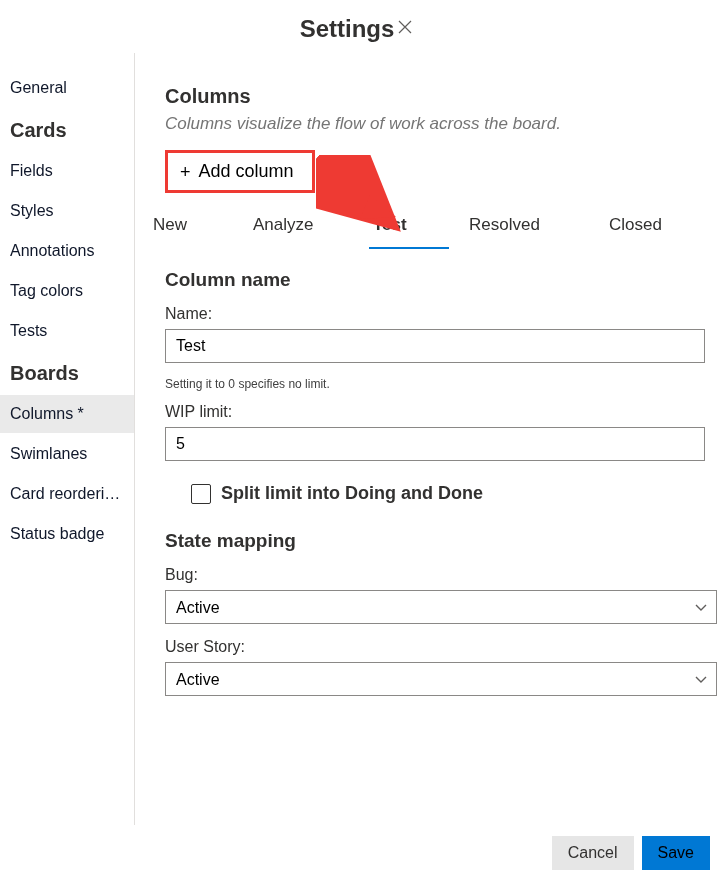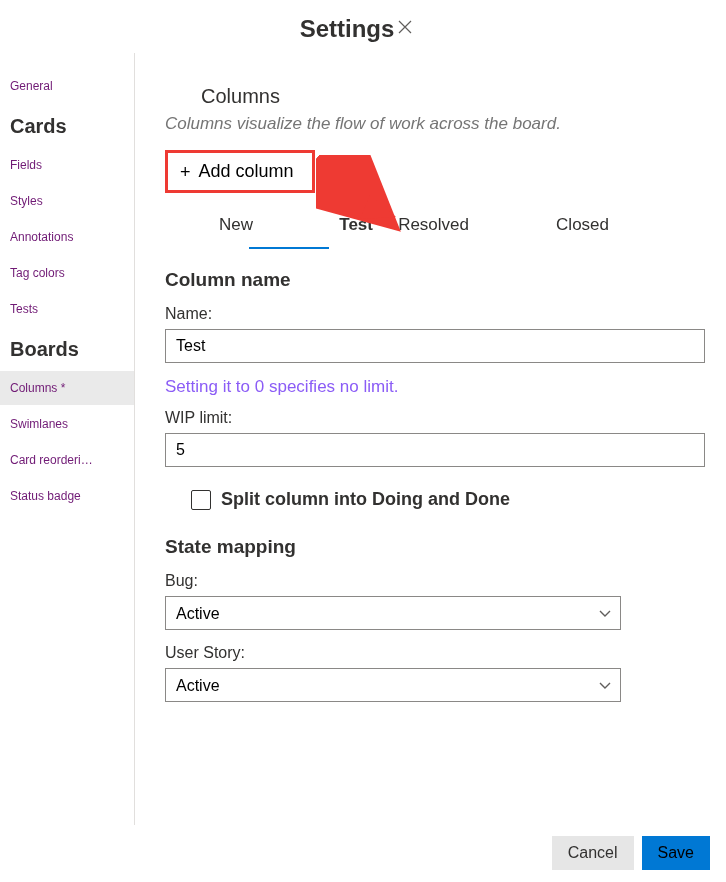--- a/index.html
+++ b/index.html
@@ -41,41 +41,40 @@
       display: flex;
       flex-direction: column;
       gap: 2px;
     }
     .sidebar-group-title {
       font-size: 20px;
       font-weight: 600;
       padding: 10px 10px 8px 10px;
     }
     .sidebar-item {
-      font-size: 12px;
+      font-size: 16px;
       padding: 10px 10px 10px 10px;
       cursor: pointer;
-      color: #701a75;
+      color: #0f172a;
       white-space: nowrap;
       overflow: hidden;
       text-overflow: ellipsis;
     }
     .sidebar-item.selected {
       background: #eaeaea;
     }
     .main {
       flex: 1;
       padding: 32px 0 0 30px;
       overflow-y: auto;
     }
     .section-title {
       font-size: 20px;
-      font-weight: 400;
+      font-weight: 700;
       margin-bottom: 6px;
-      margin-left: 36px;
     }
     .section-sub {
       font-size: 17px;
       color: #757575;
       margin-bottom: 16px;
       font-style: italic;
     }
     .add-column-wrap {
       position: relative;
       display: inline-block;
@@ -102,21 +101,21 @@
       border-bottom: none;
       width: 540px;
       margin-bottom: 26px;
       margin-left: -12px;
     }
     .tab {
       padding: 8px 0;
       font-size: 17px;
       cursor: pointer;
       color: #323130;
-      text-align: right;
+      text-align: left;
       position: relative;
     }
     .tab:nth-child(1){ width: 100px; }
     .tab:nth-child(2){ width: 120px; }
     .tab:nth-child(3){ width: 96px; }
     .tab:nth-child(4){ width: 140px; }
     .tab:nth-child(5){ width: 84px; }
     .tab.active {
       font-weight: 600;
     }
@@ -142,22 +141,22 @@
     .text-input {
       width: 540px;
       height: 34px;
       border: 1px solid #8a8886;
       padding: 4px 10px;
       font-size: 16px;
       font-family: inherit;
       margin-bottom: 22px;
     }
     .hint {
-      font-size: 17px;
-      color: #8b5cf6;
+      font-size: 12px;
+      color: #404040;
       margin-bottom: 12px;
       margin-top: -8px;
     }
     .checkbox-row {
       display: flex;
       align-items: center;
       gap: 10px;
       margin-bottom: 26px;
       margin-left: 26px;
     }
@@ -168,21 +167,21 @@
       border-radius: 2px;
       appearance: none;
       cursor: pointer;
     }
     .checkbox-row label {
       font-size: 18px;
       font-weight: 600;
     }
     .select-wrap {
       position: relative;
-      width: 456px;
+      width: 552px;
       margin-bottom: 14px;
     }
     .select {
       width: 100%;
       height: 34px;
       border: 1px solid #8a8886;
       padding: 4px 30px 4px 10px;
       font-size: 16px;
       font-family: inherit;
       appearance: none;
@@ -265,36 +264,37 @@
 
     <div class="add-column-wrap">
       <button class="add-column-btn">
         <span class="plus">+</span>
         <span>Add column</span>
       </button>
     </div>
 
     <div class="tabs">
       <div class="tab">New</div>
+      <div class="tab">Analyze</div>
       <div class="tab active">Test</div>
       <div class="tab">Resolved</div>
       <div class="tab">Closed</div>
     </div>
 
     <div class="subsection-title">Column name</div>
     <label class="field-label">Name:</label>
     <input class="text-input" type="text" value="Test" style="">
 
     <div class="hint">Setting it to 0 specifies no limit.</div>
     <label class="field-label">WIP limit:</label>
     <input class="text-input" type="text" value="5" style="">
 
     <div class="checkbox-row">
       <input type="checkbox" style="">
-      <label>Split column into Doing and Done</label>
+      <label>Split limit into Doing and Done</label>
     </div>
 
     <div class="subsection-title">State mapping</div>
 
     <label class="field-label">Bug:</label>
     <div class="select-wrap">
       <select class="select">
         <option>Active</option>
       </select>
       <span class="chevron">

